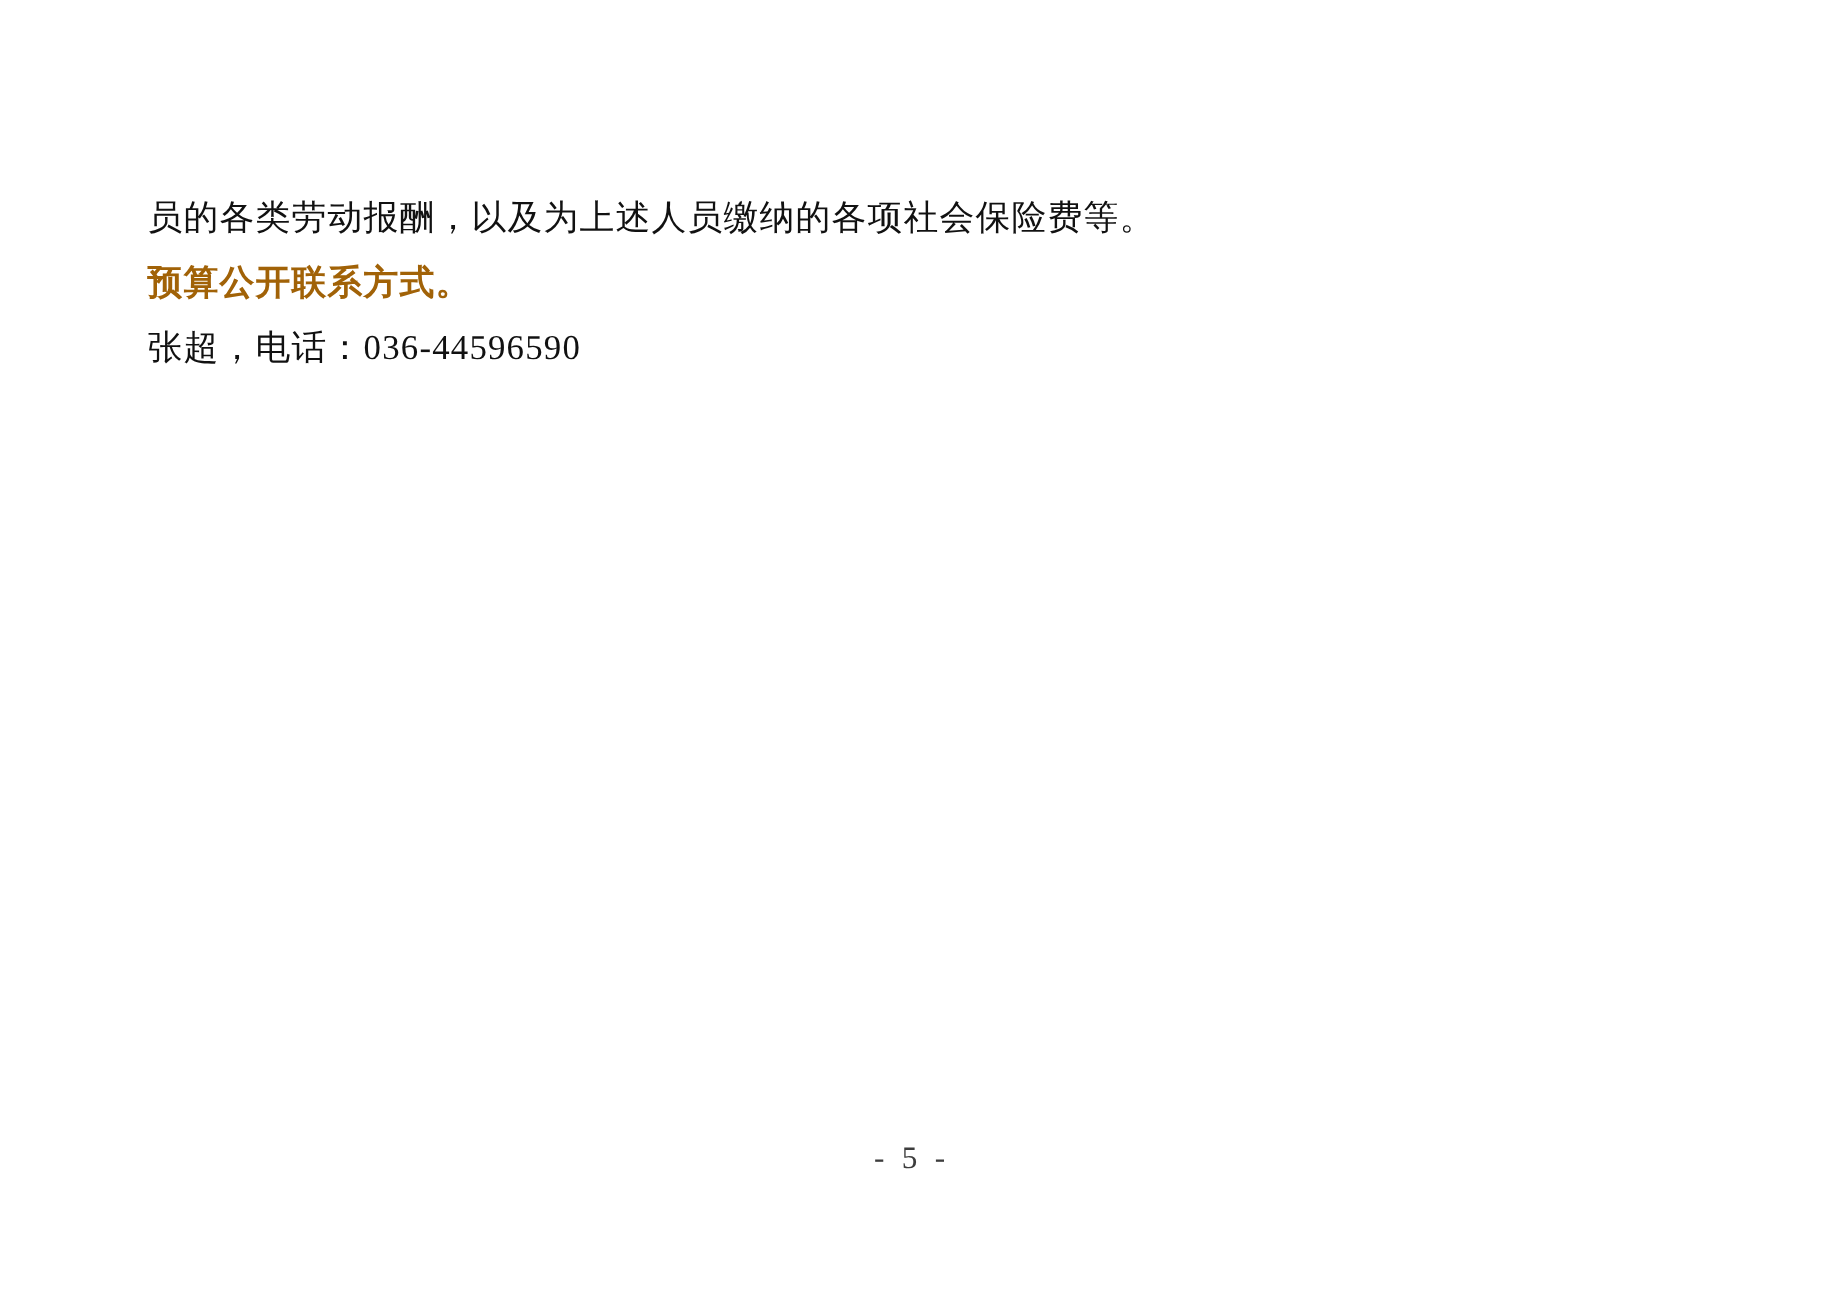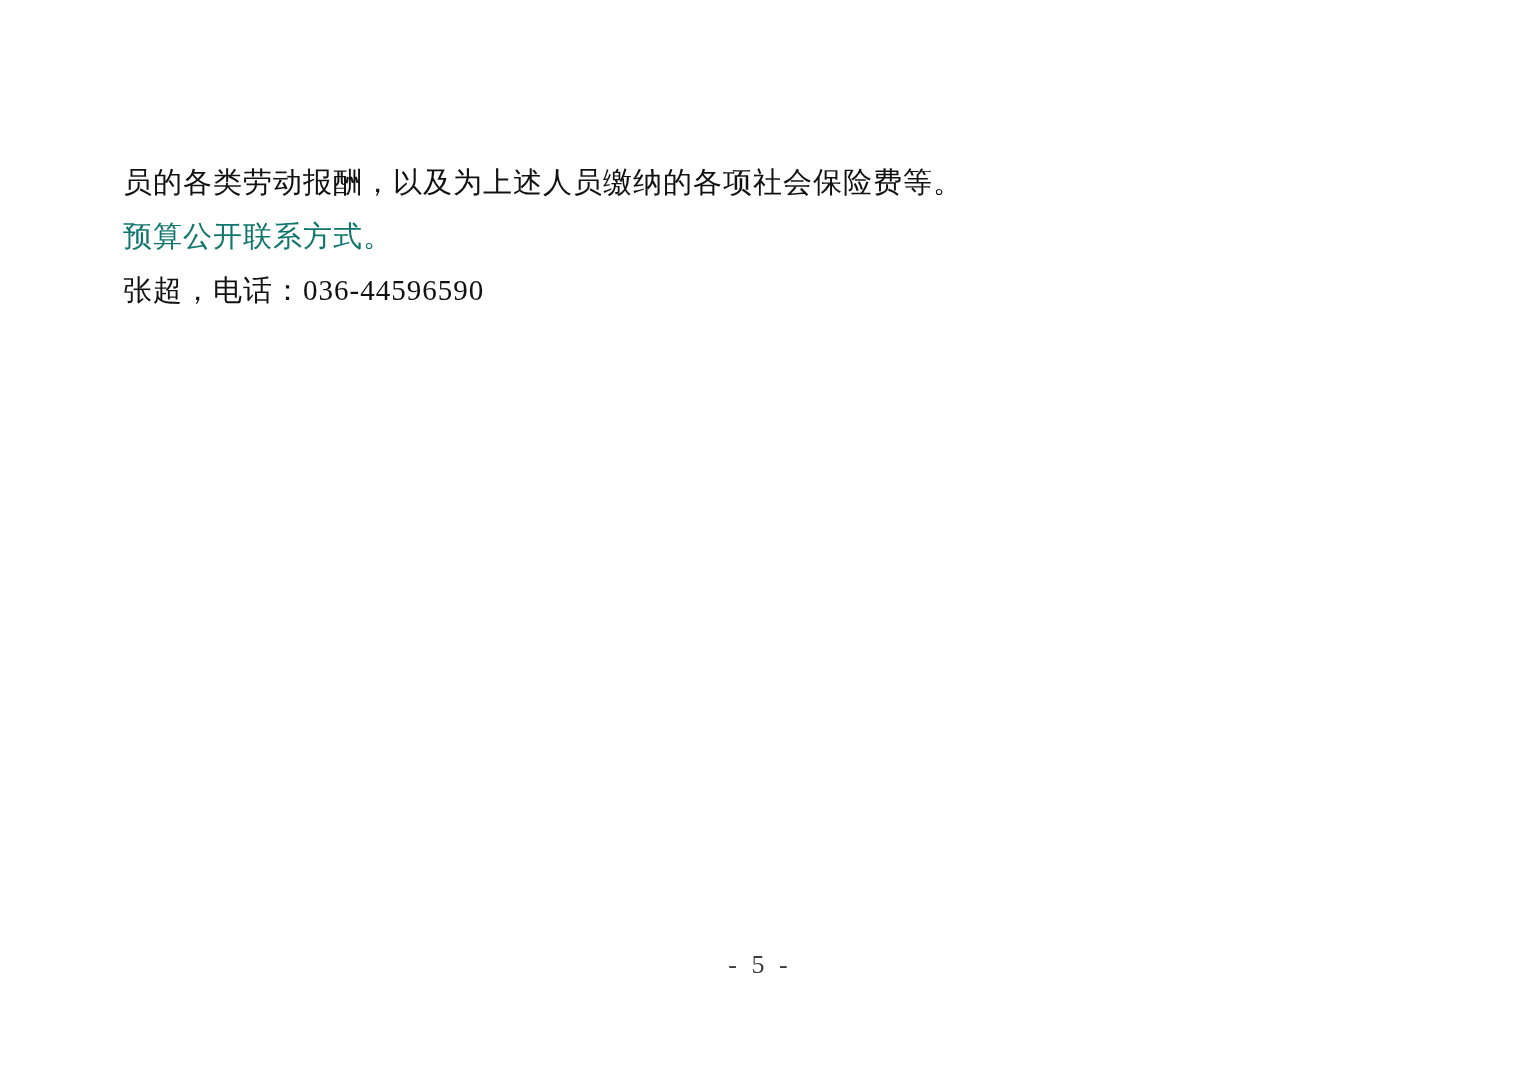--- a/index.html
+++ b/index.html
@@ -29,22 +29,22 @@
     color: #111111;
     letter-spacing: 1px;
     white-space: nowrap;
   }
   .line.regular {
     font-family: "Liberation Serif", serif;
     font-weight: 400;
   }
   .line.bold {
     font-family: "Liberation Sans", sans-serif;
-    font-weight: 400;
-    color: #0f766e;
+    font-weight: 700;
+    color: #a16207;
   }
   .footer {
     position: absolute;
     left: 0;
     right: 0;
     top: 950px;
     text-align: center;
     font-size: 26px;
     letter-spacing: 4px;
     color: #3d3d3d;

